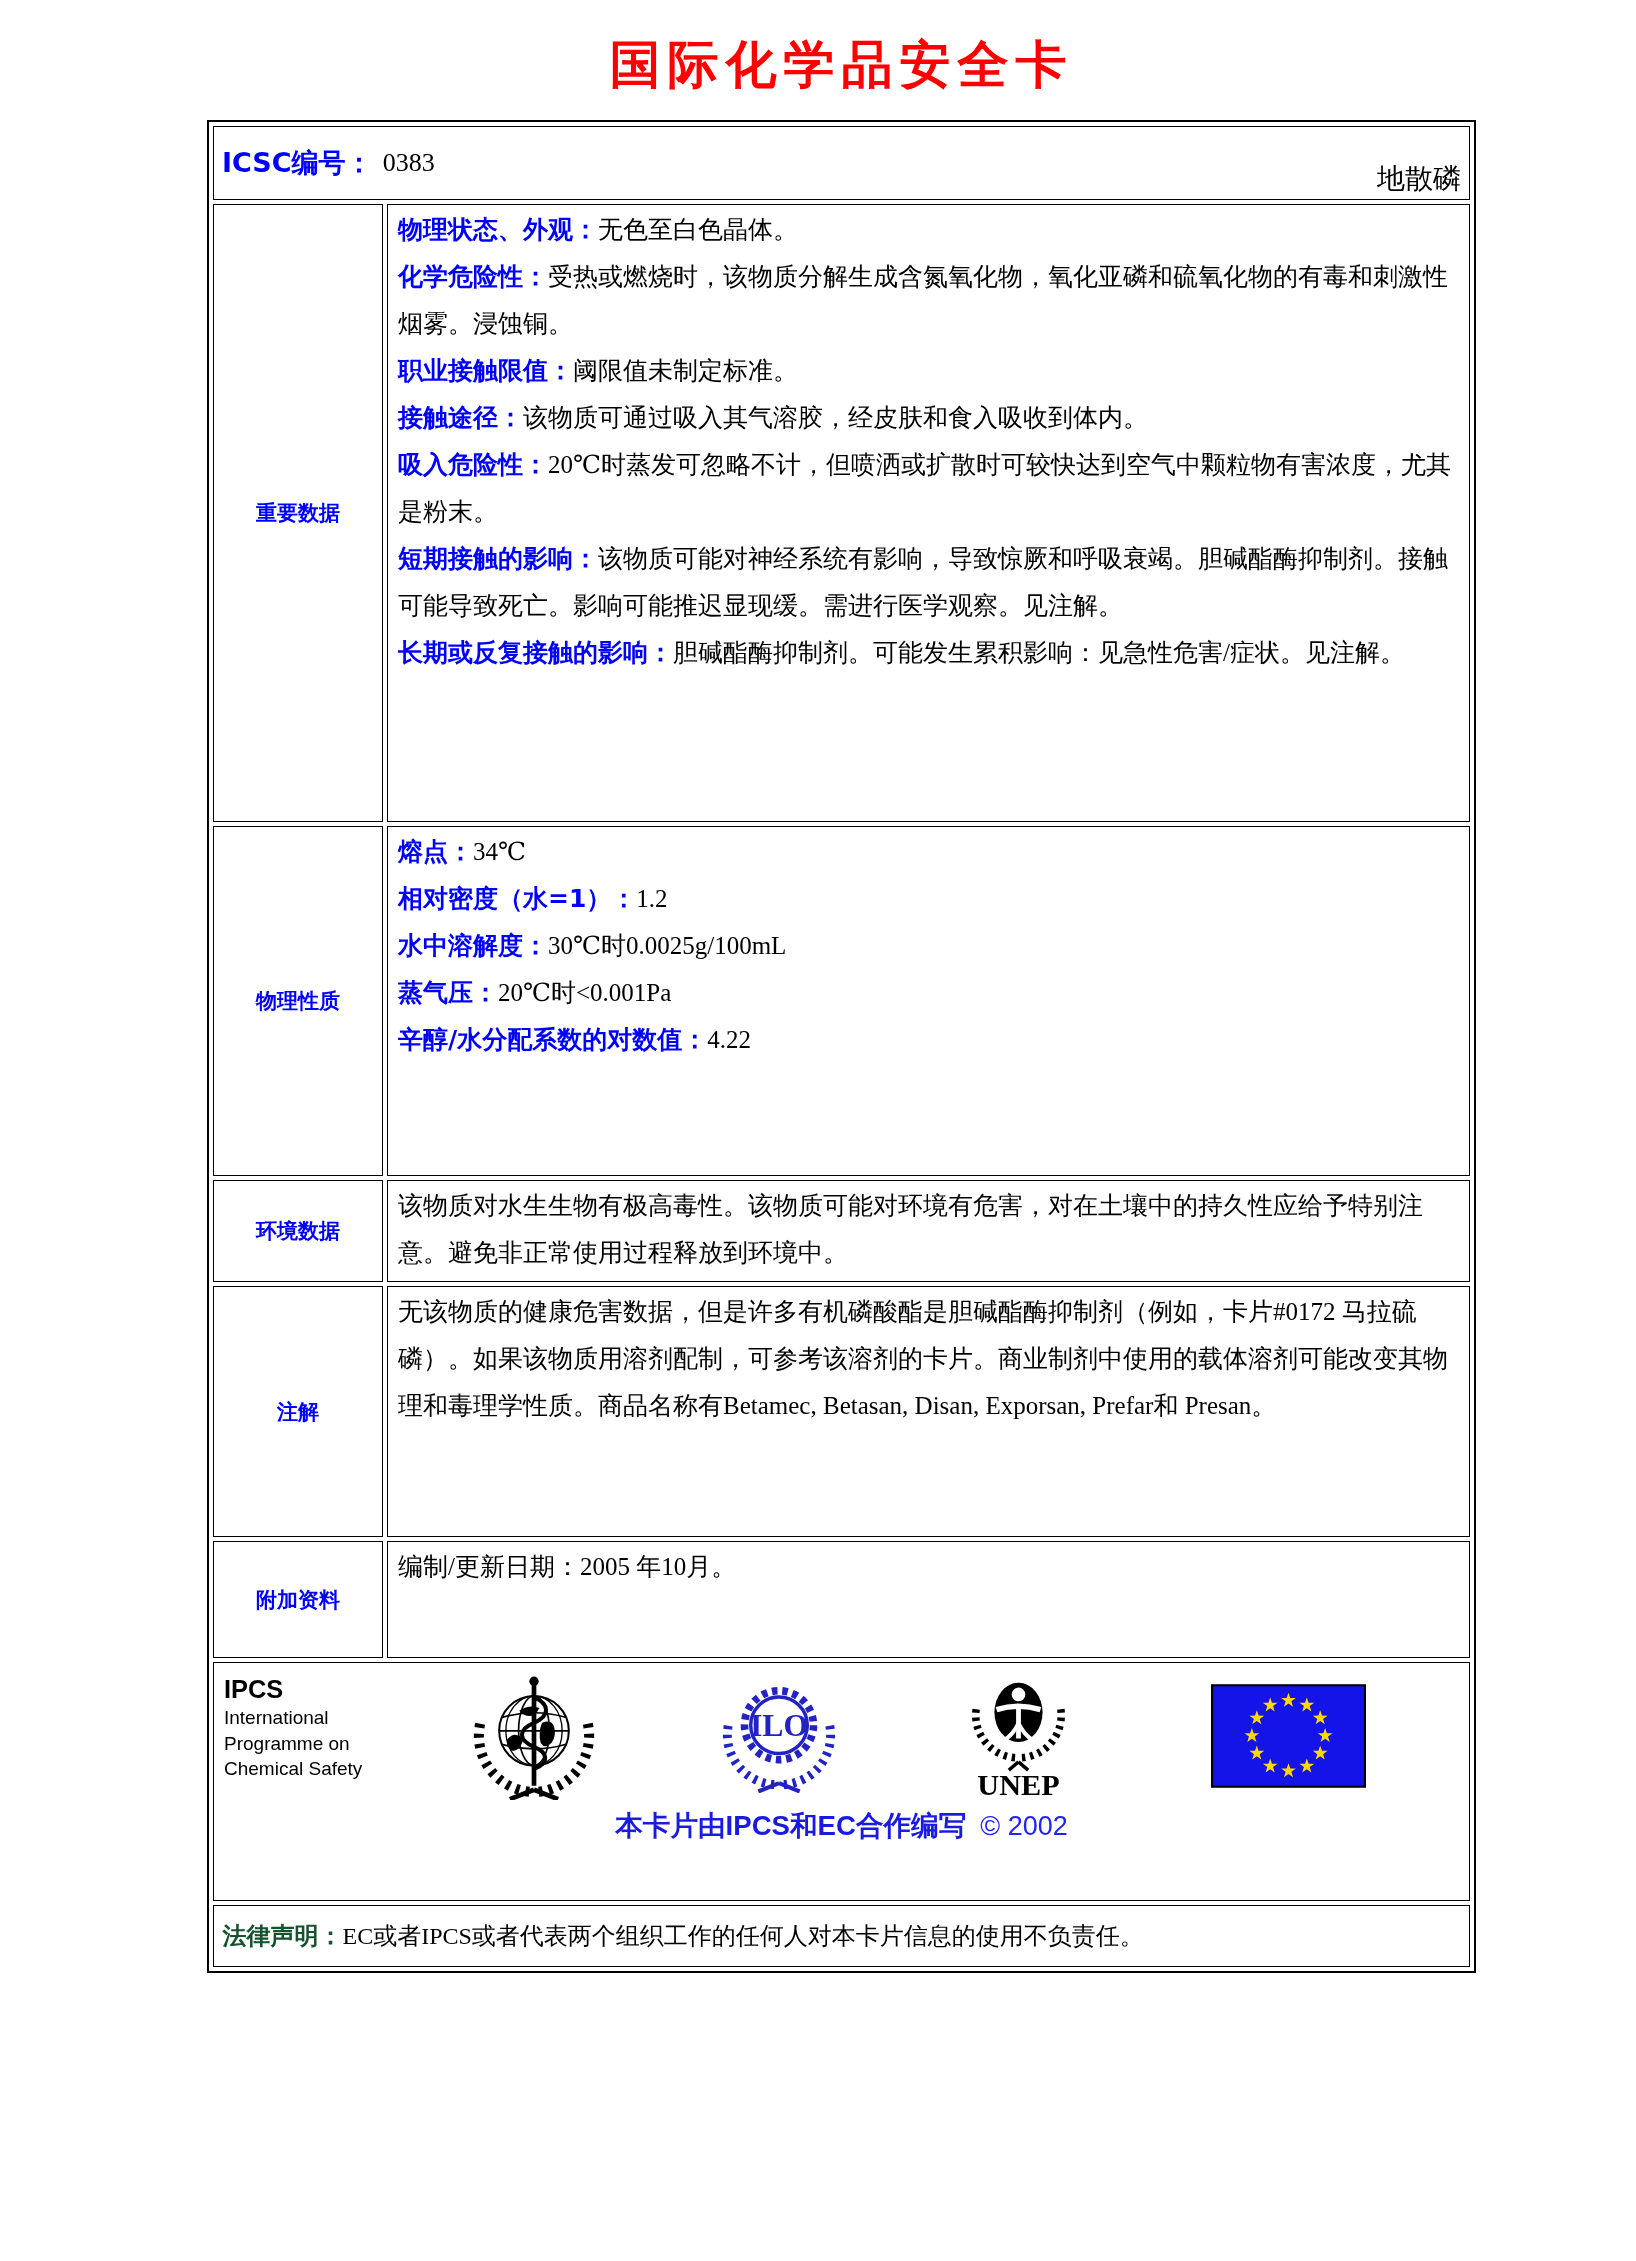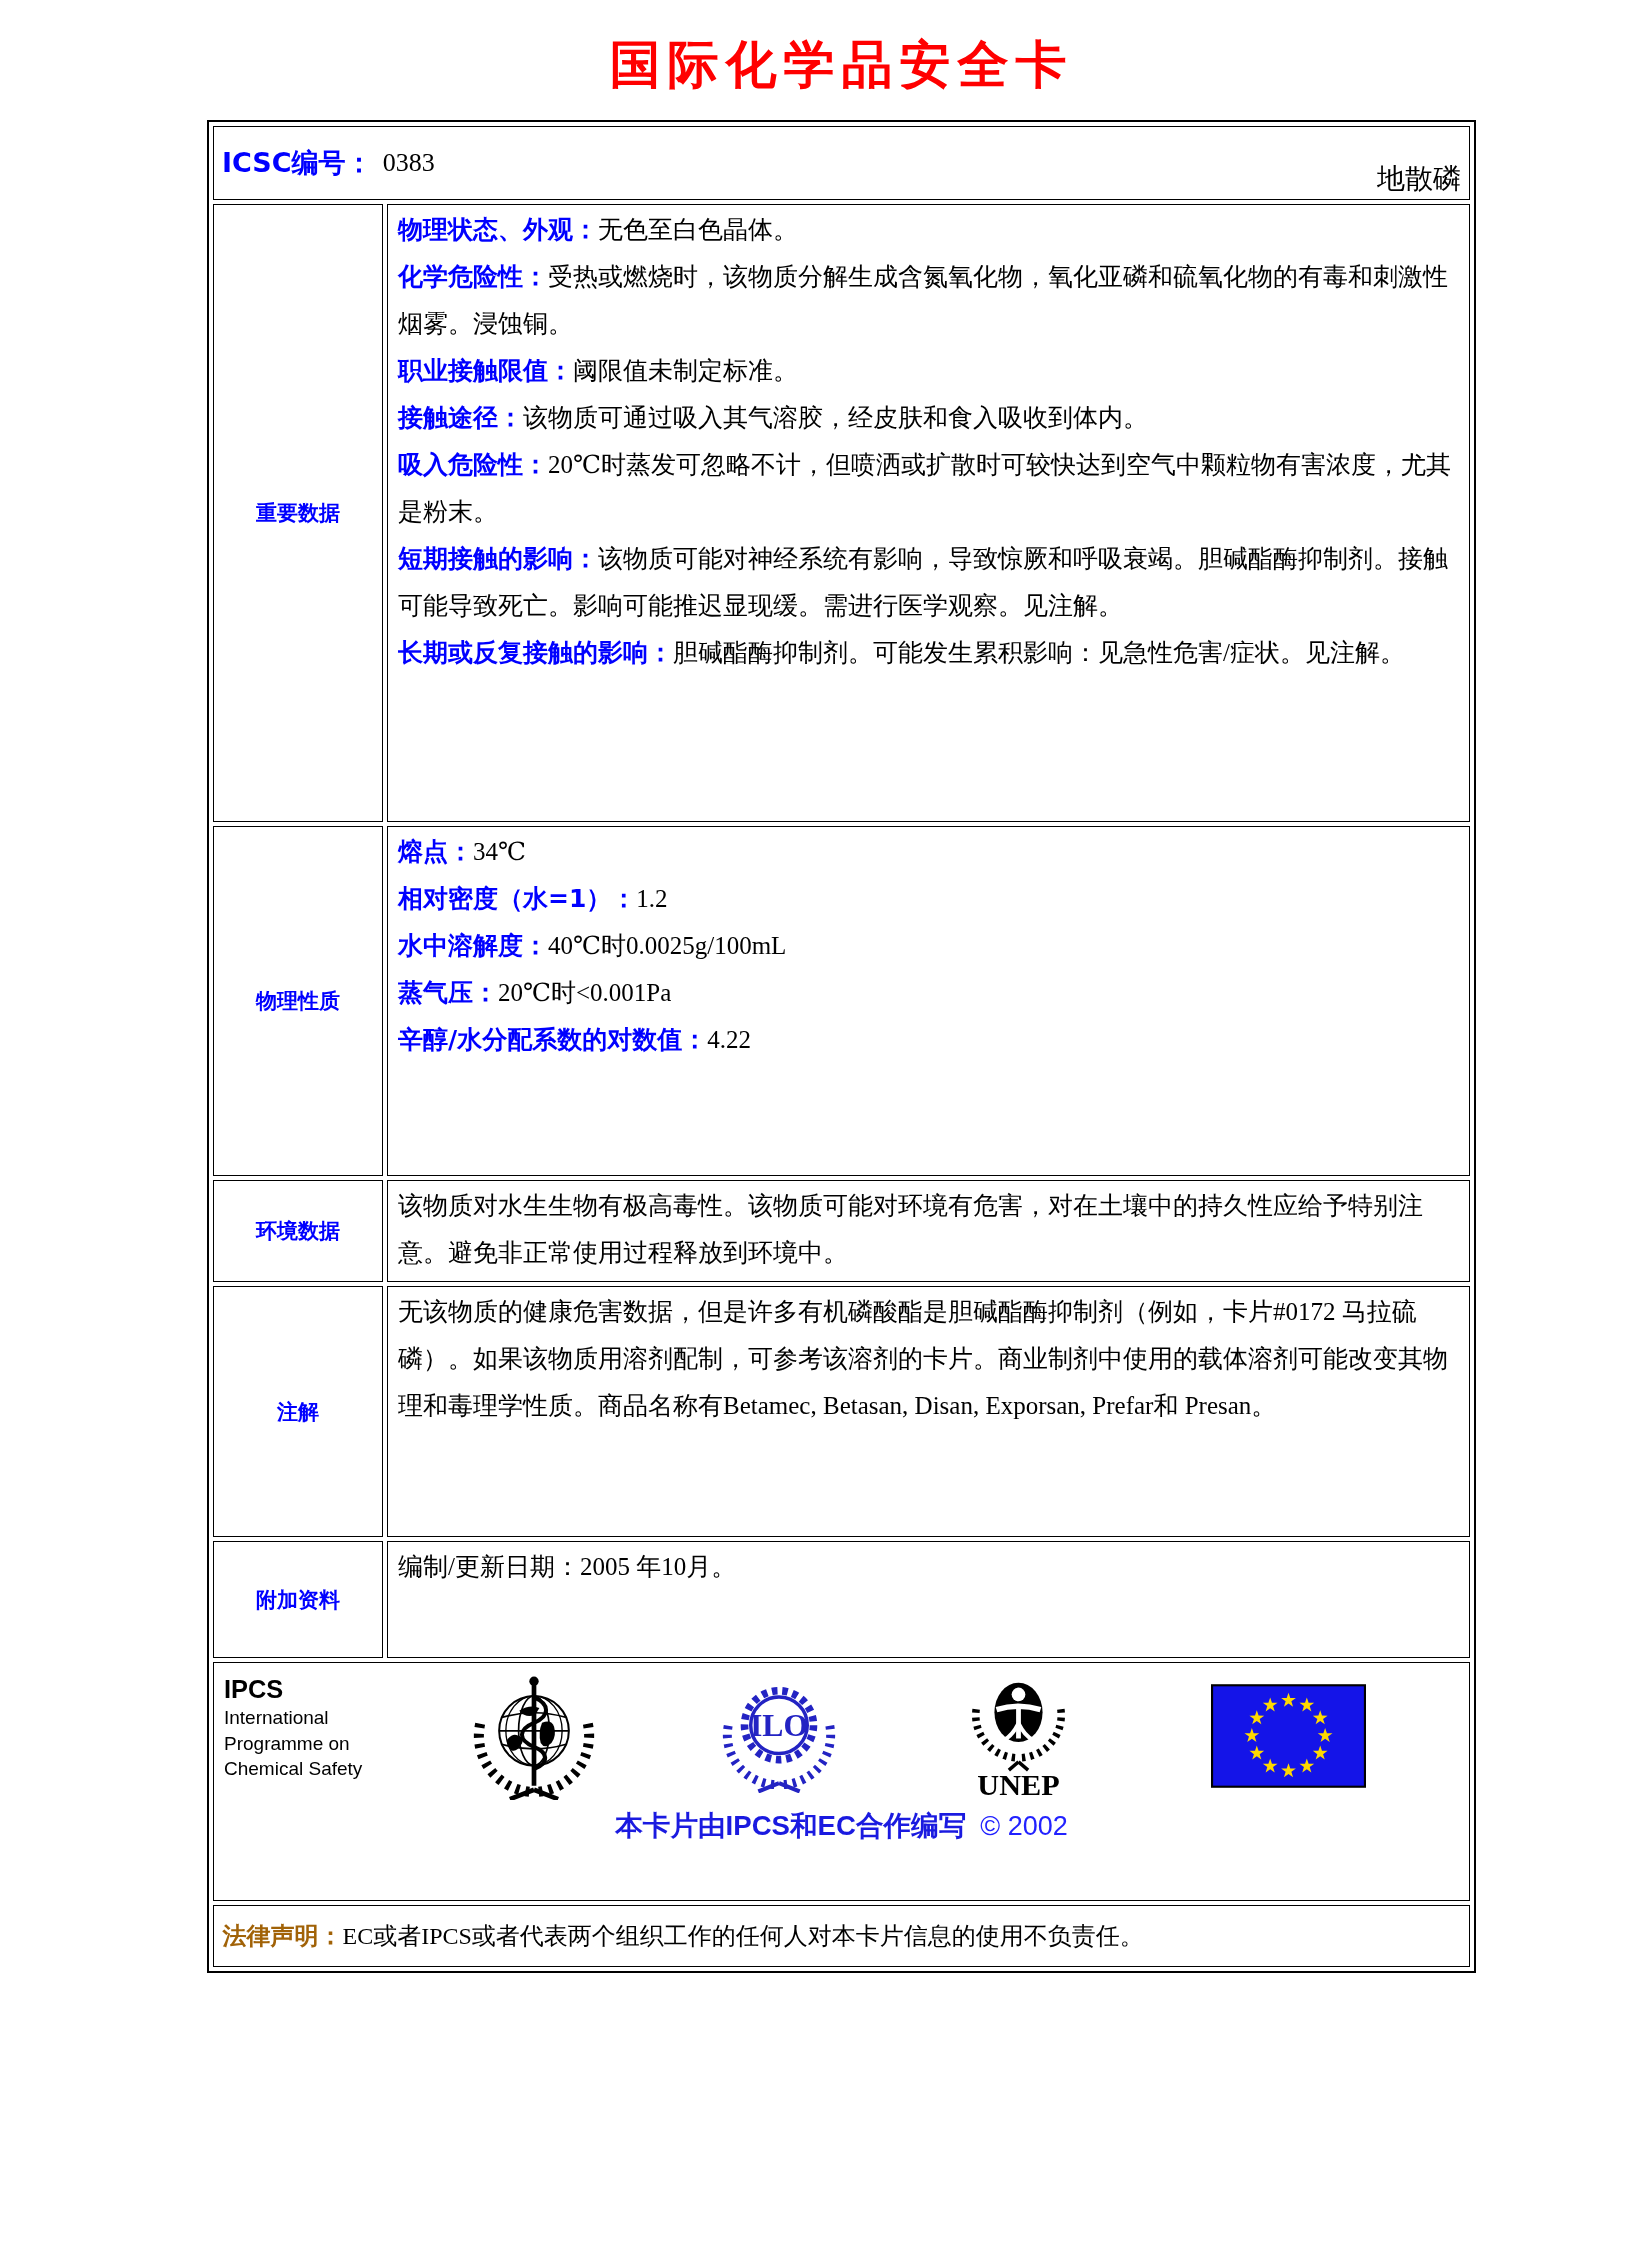--- a/index.html
+++ b/index.html
@@ -46,21 +46,21 @@
   .ilo-logo{left:496px;top:11.3px;}
   .unep-logo{left:746px;top:4.2px;}
   .eu-logo{left:997px;top:21px;}
   .footer-caption{
     position:absolute;left:0;right:0;top:144px;text-align:center;
     font-family:Liberation Sans, sans-serif;
   }
   .cap-main{color:#1A1AE0;font-weight:bold;font-size:27.6px;}
   .cap-copy{color:#2222FF;font-size:27px;margin-left:14px;font-weight:normal;}
   .legal-cell{vertical-align:middle;padding:0 8.5px;font-size:24px;}
-  .legal-lab{font-weight:bold;color:#a16207;font-family:"DejaVu Sans","Liberation Sans",sans-serif;}
+  .legal-lab{font-weight:bold;color:#14532d;font-family:"DejaVu Sans","Liberation Sans",sans-serif;}
   .legal-txt{color:#000;font-family:"Liberation Serif","DejaVu Serif",serif;}
 </style>
 </head>
 <body>
 
 <div class="page-title">国际化学品安全卡</div>
 
 <table class="card">
   <colgroup>
       <col style="width:170px">
@@ -91,21 +91,21 @@
       <div><span class="blab">短期接触的影响：</span><span>该物质可能对神经系统有影响，导致惊厥和呼吸衰竭。胆碱酯酶抑制剂。接触可能导致死亡。影响可能推迟显现缓。需进行医学观察。见注解。</span></div>
       <div><span class="blab">长期或反复接触的影响：</span><span>胆碱酯酶抑制剂。可能发生累积影响：见急性危害/症状。见注解。</span></div>
     </td>
   </tr>
 
   <tr>
     <td class="lbl-cell" style="height:350px;">物理性质</td>
     <td class="cnt-cell">
       <div><span class="blab">熔点：</span><span>34℃</span></div>
       <div><span class="blab">相对密度（水=1）：</span><span>1.2</span></div>
-      <div><span class="blab">水中溶解度：</span><span>40℃时0.0025g/100mL</span></div>
+      <div><span class="blab">水中溶解度：</span><span>30℃时0.0025g/100mL</span></div>
       <div><span class="blab">蒸气压：</span><span>20℃时&lt;0.001Pa</span></div>
       <div><span class="blab">辛醇/水分配系数的对数值：</span><span>4.22</span></div>
     </td>
   </tr>
 
   <tr>
     <td class="lbl-cell" style="height:102px;">环境数据</td>
     <td class="cnt-cell">
       <span>该物质对水生生物有极高毒性。该物质可能对环境有危害，对在土壤中的持久性应给予特别注意。避免非正常使用过程释放到环境中。</span>
     </td>

